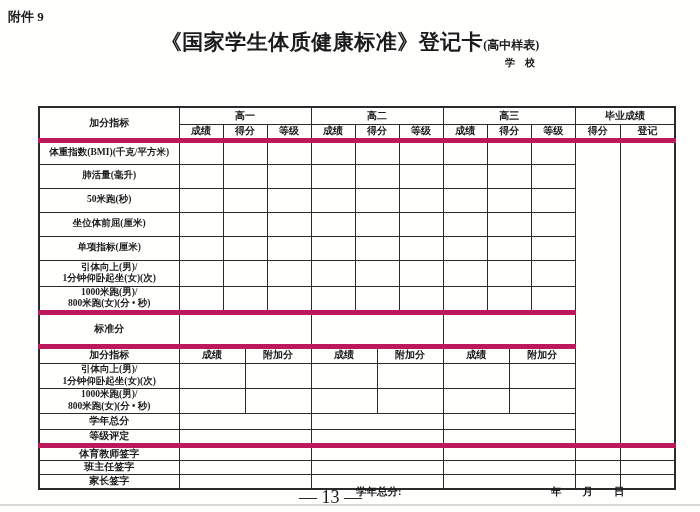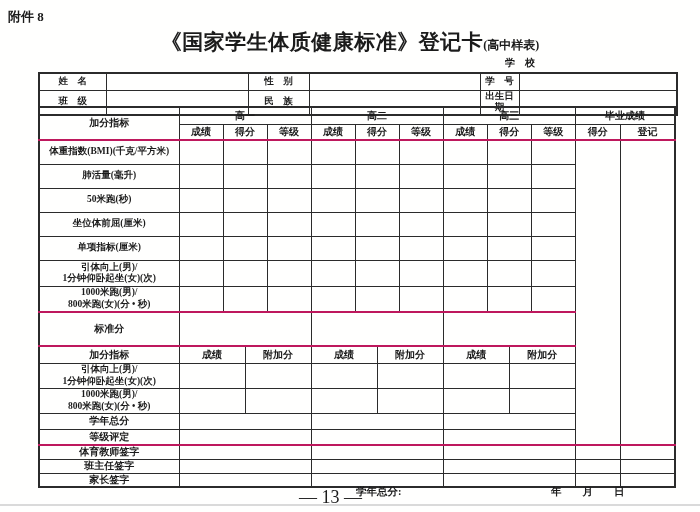--- a/index.html
+++ b/index.html
@@ -20,67 +20,39 @@
 
   #info-table{left:38px;top:72px;width:638px;border:2px solid #2b2b2b;}
   #info-table td{font-size:9.5px;}
   #info-table tr{height:17px;}
 
   #fitness-table{left:38px;top:106px;width:638px;border:2px solid #2b2b2b;}
   .r17{height:17px}.r16{height:16px}.r24{height:24px}.r26{height:26px}
   .r18{height:34px}.r25{height:25px}.r15{height:14px}
   .ml{font-size:9px;line-height:1.2;}       
   .lab{font-size:9.5px;}                    
-  .sep td{border-top:2px solid #be185d;}    
+  .sep td{border-top:5px solid #be185d;}    
 
   #footer{left:0;top:485px;width:700px;height:18px;font-size:11px;}
   #page-number{left:275px;top:2px;font-size:18px;margin-left:24px;}
   #seal-label{left:356px;top:0;font-size:10.5px;font-weight:bold;}
   #date-label{left:551px;top:0;font-size:10.5px;font-weight:bold;white-space:pre;text-align:right;}
   #page-edge{left:0;top:504px;width:700px;height:2px;background:#dadada;}
 </style>
 </head>
 <body>
 
 <div id="page">
 
-  <div id="attachment" class="abs">附件 8</div>
+  <div id="attachment" class="abs">附件 9</div>
 
   <div id="titlebar" class="abs"><span id="title-main">《国家学生体质健康标准》登记卡</span><span id="title-suffix">(高中样表)</span></div>
 
   <div id="school-label" class="abs">学　校</div>
 
-  <table id="info-table" class="abs">
-    <colgroup>
-      <col style="width:67px">
-        <col style="width:142px">
-        <col style="width:61px">
-      <col style="width:171px">
-        <col style="width:39px">
-        <col style="width:158px">
-    </colgroup>
-    <tbody>
-        <tr>
-      <td>姓　名</td>
-      <td></td>
-      <td>性　别</td>
-      <td></td>
-      <td>学　号</td>
-      <td></td>
-    </tr>
-    <tr>
-      <td>班　级</td>
-      <td></td>
-      <td>民　族</td>
-      <td></td>
-      <td>出生日期</td>
-      <td></td>
-    </tr>
-  </tbody>
-    </table>
 
   <table id="fitness-table" class="abs">
     <colgroup>
       <col style="width:140px">
       <col style="width:22px">
         <col style="width:22px">
         <col style="width:22px">
         <col style="width:22px">
         <col style="width:22px">
         <col style="width:22px">

